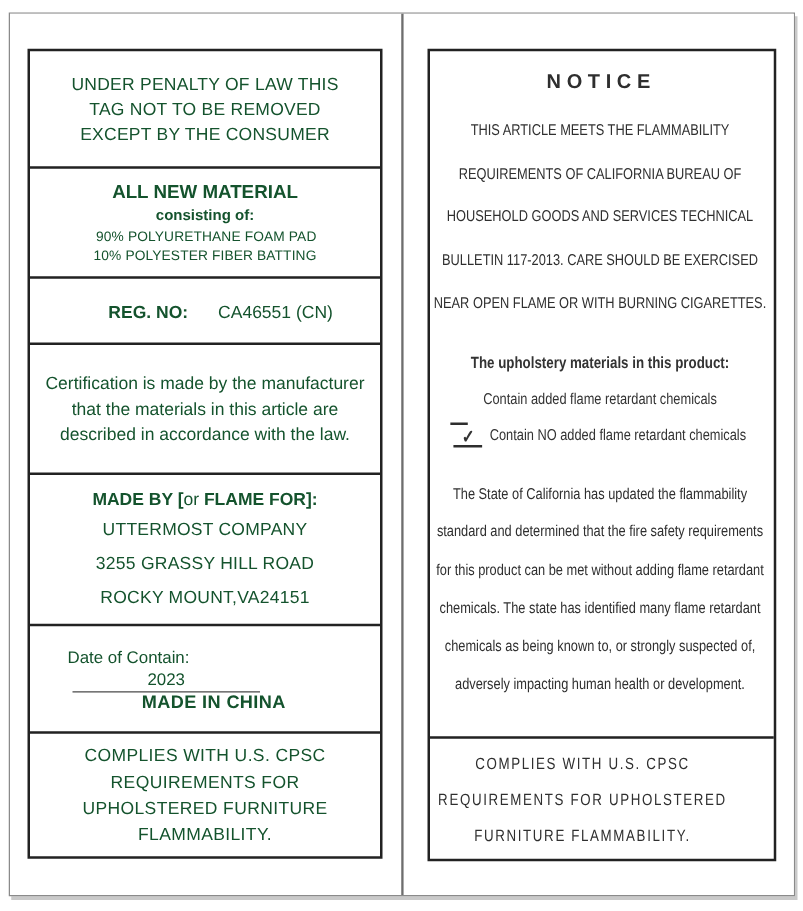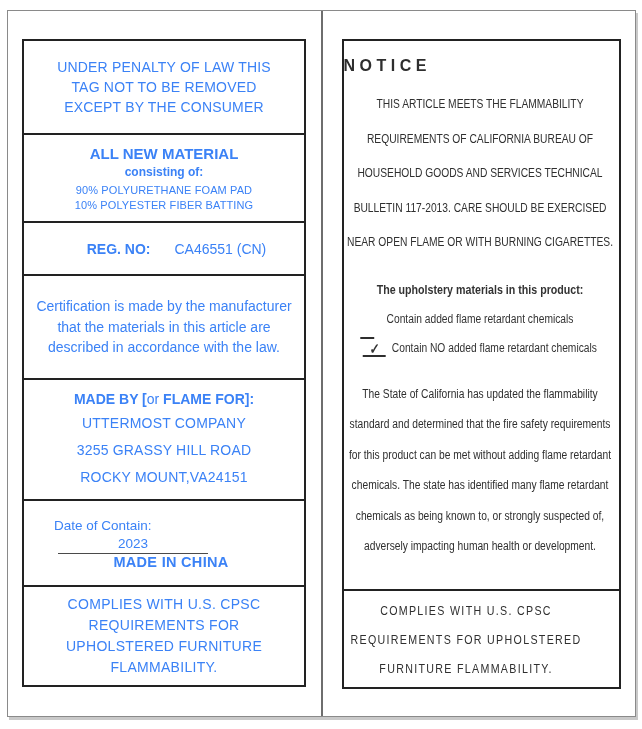--- a/index.html
+++ b/index.html
@@ -8,30 +8,30 @@
     position:absolute; left:7px; top:10px; width:629px; height:707px;
     display:flex; border:1px solid #8a8a8a; background:#ffffff;
     box-shadow:2px 3px 0 #c9c9c9;
   }
   .page { position:relative; flex:1; background:#fff; }
   .page-left { border-right:2px solid #6e6e6e; }
 
   
   .label-box {
     position:absolute; background:#fff; border:2px solid #222;
-    color:#3b82f6;
+    color:#14532d;
   }
   .left-label {
     left:14px; top:28px; width:284px; height:648px;
     display:flex; flex-direction:column;
   }
   .sec { display:flex; flex-direction:column; justify-content:center; align-items:center; text-align:center; }
   .sec + .sec { border-top:2px solid #222; }
   .sec-penalty { height:92px; font-size:14px; line-height:20px; letter-spacing:0.2px; }
-  .sec-material { height:88px; }
+  .sec-material { height:88px;text-align:right; }
   .mat-title { font-weight:bold; font-size:15px; line-height:19px; }
   .mat-sub { font-weight:bold; font-size:12px; line-height:18px; }
   .mat-components { font-size:11px; line-height:15px; margin-top:2px; letter-spacing:0.1px; }
   .sec-reg { height:53px; flex-direction:row; font-size:14px;padding-left:25px; }
   .reg-label { font-weight:bold; }
   .reg-value { margin-left:24px; }
   .sec-cert { height:104px; font-size:14px; line-height:20.5px; }
   .sec-cert .cert-text { width:256px; }
   .sec-madeby { height:121px; font-size:14px; }
   .madeby-heading { font-weight:bold; line-height:22px; }
@@ -47,21 +47,21 @@
   
   .right-label {
     left:19px; top:28px; width:279px; height:650px;
     display:flex; flex-direction:column; color:#333;
   }
   .condensed {
     width:334px; margin-left:-31px; transform:scaleX(0.82); transform-origin:50% 0;
     text-align:center;
   }
   .r-top { flex:1; padding-top:14px; }
-  .notice-title { font-size:16px; font-weight:600; letter-spacing:4.5px; color:#2e2e2e; line-height:22px; }
+  .notice-title { font-size:16px; font-weight:600; letter-spacing:4.5px; color:#2e2e2e; text-align:center; line-height:22px; }
   .notice-lines { font-size:12.5px; line-height:34.5px; margin-top:10px; color:#2f2f2f; }
   .materials-heading { font-weight:bold; font-size:13px; margin-top:22px; }
   .option-line { font-size:12.5px; margin-top:15px; }
   .check-slot {
     display:inline-block; width:28px; border-bottom:2px solid #2e2e2e; position:relative;
     text-align:center; font-size:15px; line-height:13px; margin-right:7px; vertical-align:-2px; font-weight:bold;
   }
   .check-slot::before {
     content:''; position:absolute; top:-5px; left:-3px; width:17px; border-top:2px solid #2e2e2e;
   }

